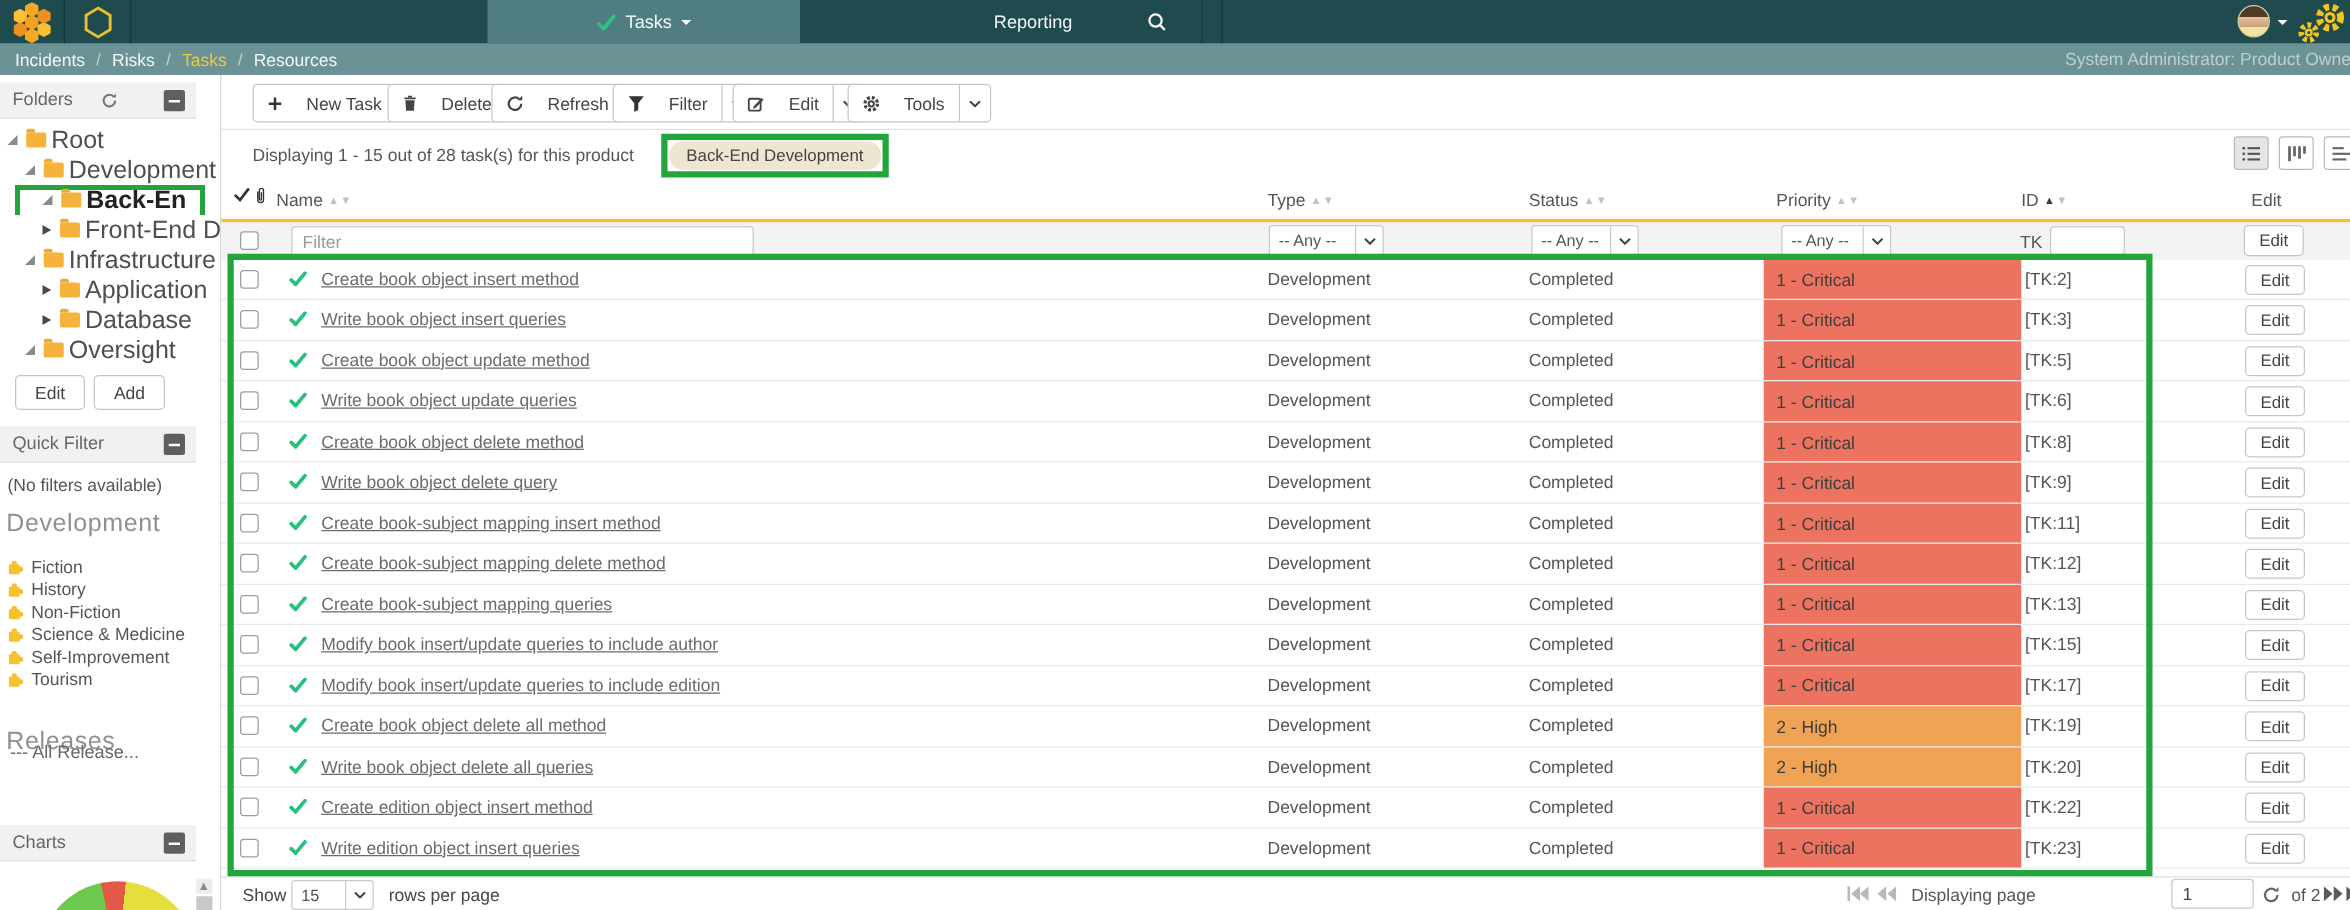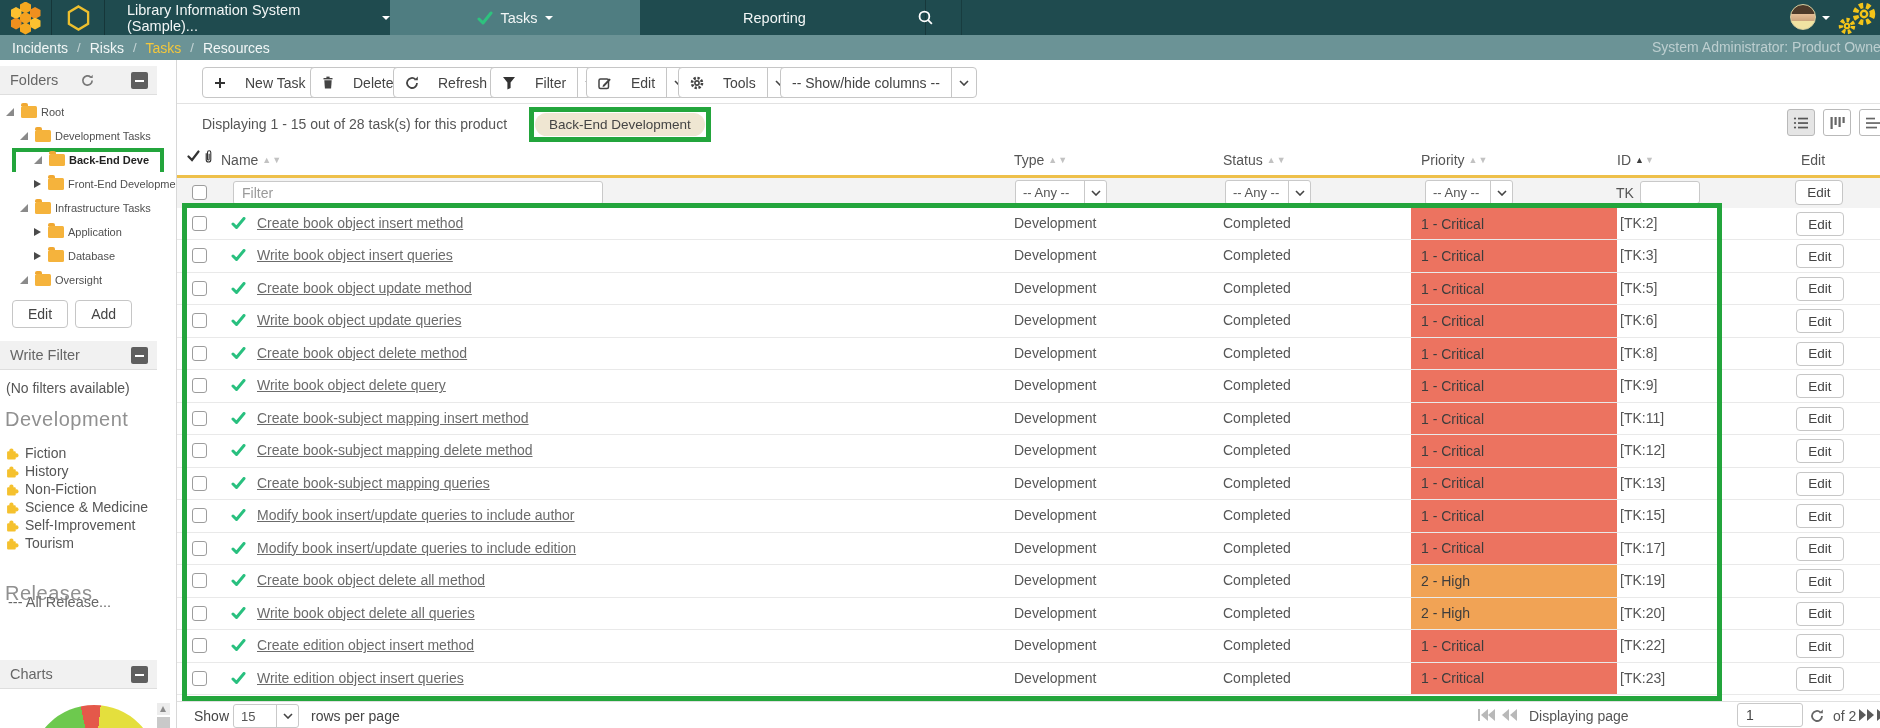--- a/index.html
+++ b/index.html
@@ -12,21 +12,21 @@
   .nv-cell { position:absolute; top:0; height:35px; display:flex; align-items:center; color:#f2f6f6; font-size:14.5px; }
   .nv-logo { left:0; width:52px; justify-content:center; border-right:1px solid rgba(0,0,0,.28); cursor:pointer; }
   .hexwrap { position:relative; width:30px; height:32px; }
   .hex { position:absolute; width:11px; height:12px;
          clip-path:polygon(50% 0,100% 25%,100% 75%,50% 100%,0 75%,0 25%); }
   .nv-hexcell { left:52px; width:53px; justify-content:center; border-right:1px solid rgba(0,0,0,.28); cursor:pointer; }
   .nv-product { left:105px; width:285px; padding-left:22px; gap:8px; cursor:pointer; }
   .nv-tab { top:0; height:35px; display:flex; align-items:center; justify-content:center; gap:7px;
             position:absolute; cursor:pointer; color:#f2f6f6; font-size:14.5px; }
   #tab-tasks { left:390px; width:250px; background:#4f7d81; }
-  #tab-reporting { left:624px; width:302px; border-right:1px solid rgba(0,0,0,.25); }
+  #tab-reporting { left:676px; width:302px; border-right:1px solid rgba(0,0,0,.25); }
   .nv-search { left:890px; width:72px; justify-content:center; border-right:1px solid rgba(0,0,0,.2); cursor:pointer; }
   .caret-down { width:0; height:0; border-left:4px solid transparent; border-right:4px solid transparent;
                 border-top:4px solid #fff; display:inline-block; }
   .avatar { position:absolute; left:1790px; top:4px; width:26px; height:26px; border-radius:50%;
             border:1px solid #d8cfa0; cursor:pointer;
             background:linear-gradient(180deg,#4e3a29 0%,#4e3a29 36%,#e8c098 36%,#caa27a 68%,#f1e3a2 68%); }
   .avatar-caret { position:absolute; left:1822px; top:16px; }
   .gears { position:absolute; left:1836px; top:1px; cursor:pointer; }
 
   
@@ -49,21 +49,21 @@
   #tree { position:absolute; left:0; top:40px; width:176px; }
   .fitem { position:relative; height:24px; display:flex; align-items:center; gap:4px; width:176px;
            overflow:hidden; cursor:pointer; }
   .farrow { width:10px; display:inline-block; flex:none; }
   .farrow.exp { width:0; height:0; border-bottom:8px solid #8a8a8a; border-left:8px solid transparent; }
   .farrow.col { width:0; height:0; border-left:7px solid #4a4a4a; border-top:4.5px solid transparent;
                 border-bottom:4.5px solid transparent; }
   .ficon { width:16px; height:12px; background:#f5b33c; border-radius:1.5px; position:relative; flex:none; margin-left:3px; }
   .ficon::before { content:""; position:absolute; top:-3px; left:0; width:7px; height:3px;
                    background:#f0a832; border-radius:2px 2px 0 0; }
-  .flabel { font-size:11px; color:#4f4f4f; white-space:nowrap; overflow:hidden; }
+  .flabel { font-size:20px; color:#4f4f4f; white-space:nowrap; overflow:hidden; }
   .fitem.sel .flabel { font-weight:bold; color:#222; max-width:80px; }
   .fitem.sel::before { content:""; position:absolute; left:12px; top:0; width:144px; height:24px;
                        border:4px solid #23a53c; pointer-events:none; }
   #folder-actions { position:absolute; left:12px; top:240px; display:flex; gap:7px; }
   .side-btn { background:#fff; border:1px solid #c6c6c6; border-radius:4px; padding:5px 15px;
               font-size:14px; color:#444; cursor:pointer; font-family:inherit; }
   #qf-header { top:281px; }
   #no-filters { position:absolute; left:6px; top:320px; font-size:14px; color:#555; }
   .side-heading { position:absolute; left:5px; font-size:20px; font-weight:normal; color:#909090; letter-spacing:.5px; }
   #components-title { top:348px; }
@@ -169,24 +169,20 @@
         <span class="hex" style="left:19px;top:16px;background:#fdc130"></span>
         <span class="hex" style="left:0;top:16px;background:#ef8f1e"></span>
         <span class="hex" style="left:9.5px;top:21px;background:#f6a81f"></span>
       </span>
     </div>
     <div class="nv-cell nv-hexcell">
       <svg width="25" height="28" viewBox="0 0 26 28">
           <polygon points="13,2 23,8 23,20 13,26 3,20 3,8" fill="none" stroke="#edbf2e" stroke-width="2.4"></polygon>
         </svg>
     </div>
-    <div class="nv-cell nv-product">
-      <span>Library Information System (Sample)...</span>
-      <span class="caret-down"></span>
-    </div>
     <div class="nv-tab" id="tab-tasks">
       <svg width="16" height="14" viewBox="0 0 16 14">
           <path d="M2 8l4 4L14 2" stroke="#2ec27e" stroke-width="3" fill="none" stroke-linecap="round" stroke-linejoin="round"></path>
         </svg>
       <span>Tasks</span>
       <span class="caret-down"></span>
     </div>
     <div class="nv-tab" id="tab-reporting">
       <span>Reporting</span>
     </div>
@@ -268,21 +264,21 @@
     <span class="farrow exp"></span>
     <span class="ficon"></span>
     <span class="flabel">Oversight</span>
   </div>
       </div>
     <div id="folder-actions">
       <button class="side-btn">Edit</button>
       <button class="side-btn">Add</button>
     </div>
     <div class="panel-header" id="qf-header">
-      <span>Write Filter</span>
+      <span>Quick Filter</span>
       <button class="minus-btn"></button>
     </div>
     <div id="no-filters">(No filters available)</div>
     <h3 class="side-heading" id="components-title">Development</h3>
     <div id="component-list">
         <div class="citem">
     <svg width="13" height="13" viewBox="0 0 12 12">
             <rect x="1" y="4" width="8" height="7.5" rx="1" fill="#f5c12e"></rect>
             <circle cx="5" cy="3.4" r="2" fill="#f5c12e"></circle>
             <circle cx="9.6" cy="7.8" r="2" fill="#f5c12e"></circle>
@@ -407,30 +403,20 @@
               <circle cx="7" cy="7" r="2.1" fill="none" stroke="#444" stroke-width="1.6"></circle>
             </svg>
             <span>Tools</span>
           </span>
         <span class="vpart">
             <svg width="10" height="6" viewBox="0 0 10 6">
               <path d="M1 1l4 4 4-4" stroke="#444" stroke-width="1.6" fill="none"></path>
             </svg>
           </span>
       </span>
-      <span class="tbtn" style="left:603px">
-        <span class="lab">
-            <span>-- Show/hide columns --</span>
-          </span>
-        <span class="vpart">
-            <svg width="10" height="6" viewBox="0 0 10 6">
-              <path d="M1 1l4 4 4-4" stroke="#444" stroke-width="1.6" fill="none"></path>
-            </svg>
-          </span>
-      </span>
     </div>
 
     <div id="info-row">
       <span id="displaying">Displaying 1 - 15 out of 28 task(s) for this product</span>
       <span id="badge-box">
         <span id="badge">Back-End Development</span>
       </span>
       <span class="vtoggle active" id="vt-list">
         <svg width="16" height="14" viewBox="0 0 16 14">
             <circle cx="2" cy="2.5" r="1.1" fill="#555"></circle>

